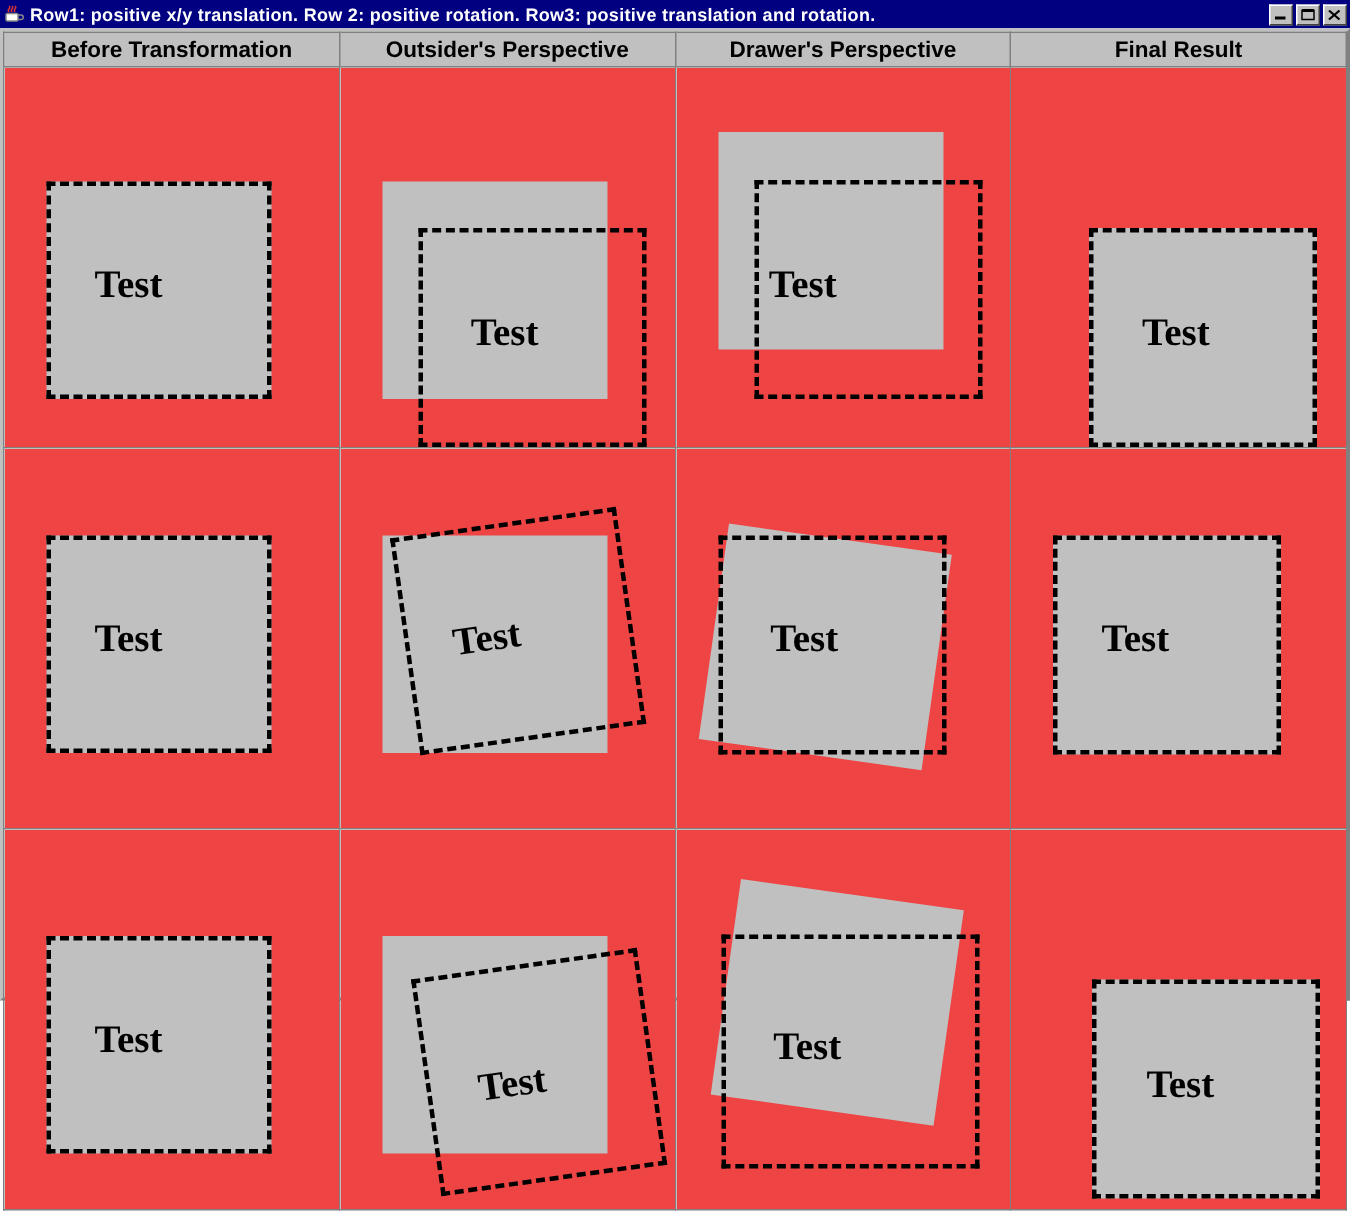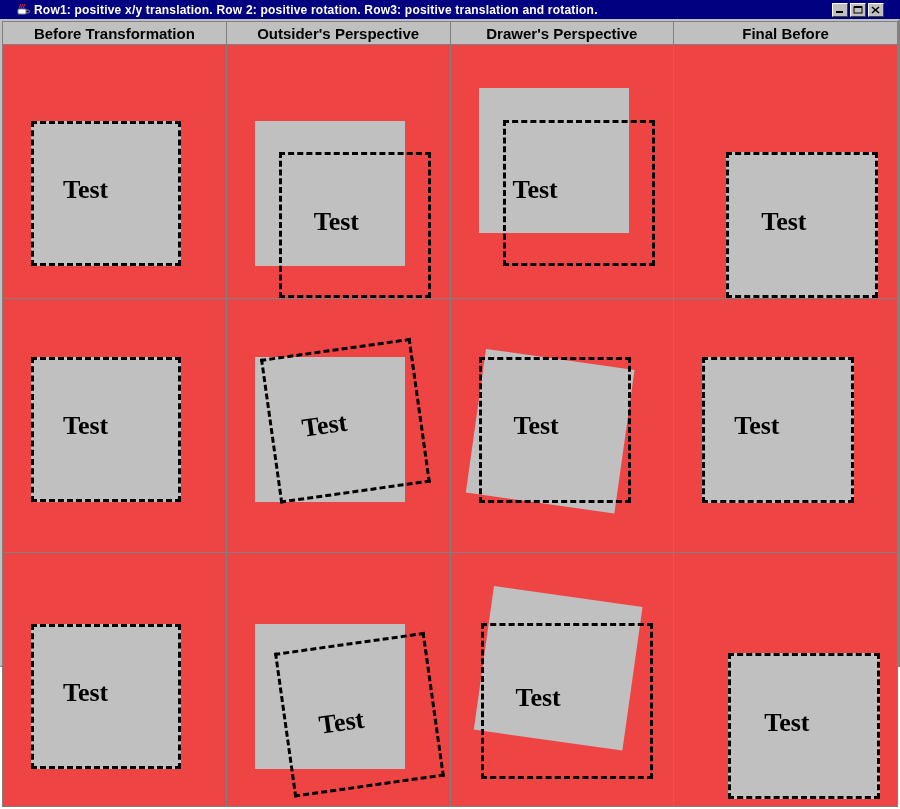--- a/index.html
+++ b/index.html
@@ -12,21 +12,21 @@
     overflow: hidden;
   }
   
   .titlebar {
     height: 19px;
     background: #000080;
     color: #fff;
     display: flex;
     align-items: center;
     font-size: 12px;
-    padding: 0 16px;
+    padding: 0 2px;
     box-sizing: border-box;
     user-select: none;
   }
   .titlebar .coffee {
     width: 16px; height: 16px;
     display: inline-flex;
     align-items: center; justify-content: center;
     margin-right: 2px;
   }
   .titlebar .title-text {
@@ -141,21 +141,21 @@
   </span>
 </div>
 
 <div class="outer">
   <table class="grid">
     <thead>
       <tr>
         <th>Before Transformation</th>
         <th>Outsider's Perspective</th>
         <th>Drawer's Perspective</th>
-        <th>Final Before</th>
+        <th>Final Result</th>
       </tr>
     </thead>
     <tbody id="tbody">
         <tr>
           <td>
             <div class="cellwrap">
               <div class="gray-sq" style="left: 28px; top: 76px; width: 150px; height: 145px; transform: rotate(0deg); transform-origin: left top;"></div>
               <div class="dash-sq" style="left: 28px; top: 76px; width: 150px; height: 145px; transform: rotate(0deg); transform-origin: left top;"></div>
               <div class="lbl" style="left: 60px; top: 130px; transform: rotate(0deg); transform-origin: left top;">Test</div>
             </div>

